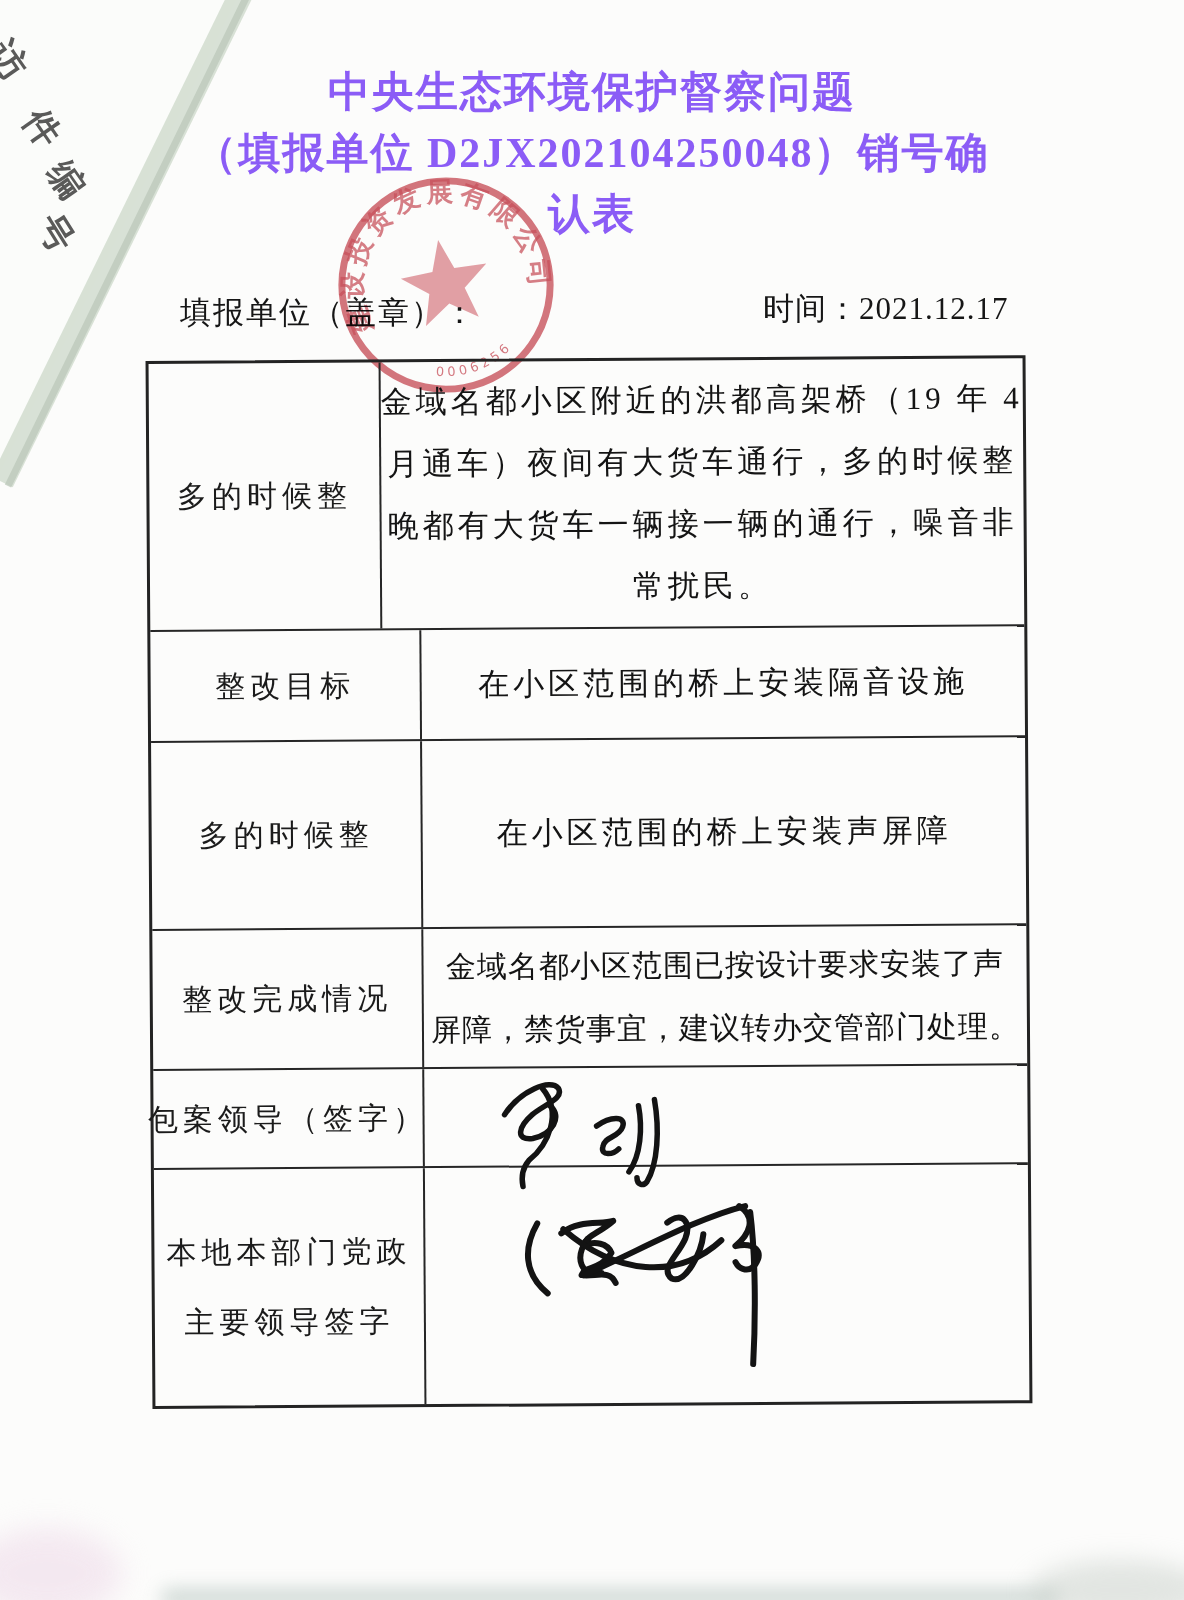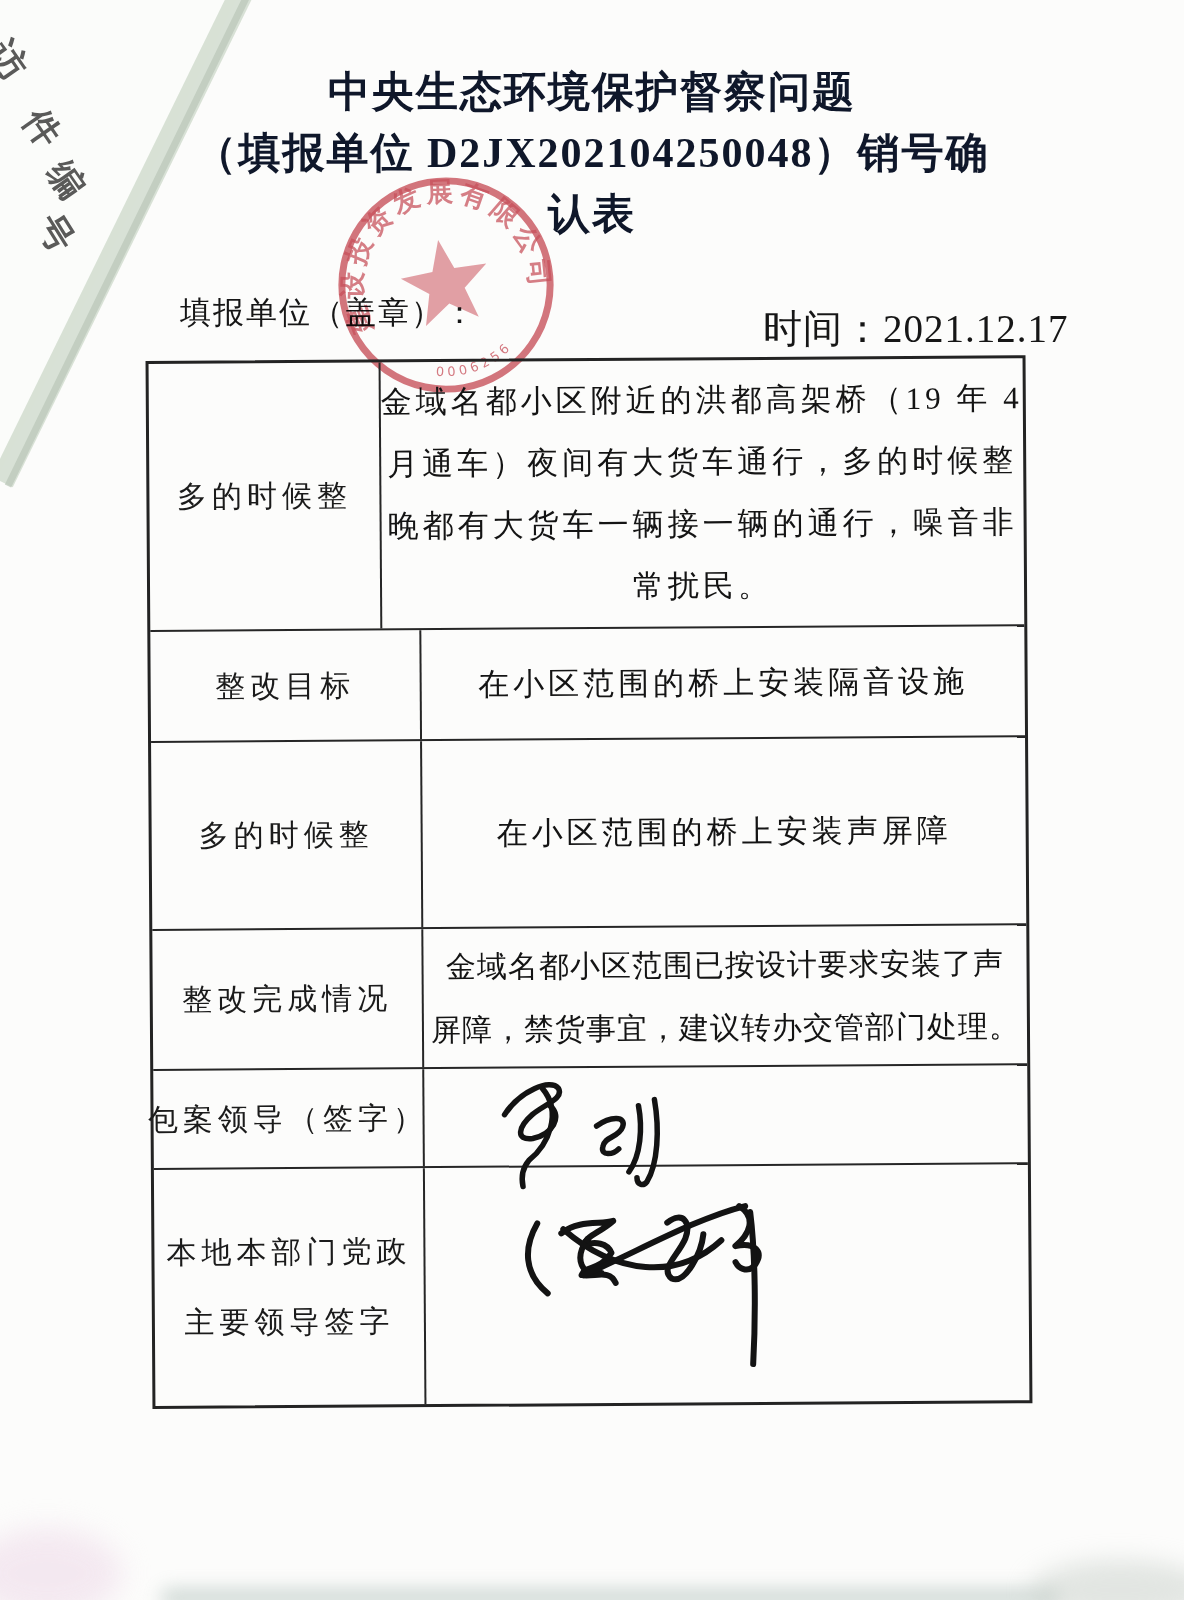--- a/index.html
+++ b/index.html
@@ -4,23 +4,23 @@
 <style>
   html,body{margin:0;padding:0;background:#e8e8e8;}
   .page{
     position:relative;width:1184px;height:1600px;overflow:hidden;
     background:#fcfcfb;
     font-family:"Liberation Serif","DejaVu Serif",serif;
     color:#161616;
   }
   
   .title-block{position:absolute;top:62px;left:0;width:100%;text-align:center;font-weight:bold;}
-  .t-line{font-size:42px;line-height:61px;letter-spacing:2px;white-space:nowrap;color:#0f172a;}
+  .t-line{font-size:42px;line-height:61px;letter-spacing:2px;white-space:nowrap;color:#8b5cf6;}
   .meta-unit{position:absolute;left:180px;top:292px;font-size:31px;letter-spacing:2px;white-space:nowrap;}
-  .meta-time{position:absolute;left:763px;top:302px;font-size:39px;letter-spacing:1px;white-space:nowrap;}
+  .meta-time{position:absolute;left:763px;top:288px;font-size:31px;letter-spacing:1px;white-space:nowrap;}
   
   .form-table{
     position:absolute;left:149px;top:361px;width:880px;
     border:3px solid #232323;background:transparent;
     transform:rotate(-0.38deg);transform-origin:0 50%;
     box-sizing:border-box;
   }
   .row{display:flex;box-sizing:border-box;}
   .row + .row{border-top:2px solid #262626;}
   .r1{height:266px}.r2{height:111px}.r3{height:188px}.r4{height:140px}.r5{height:99px}.r6{height:238px}

